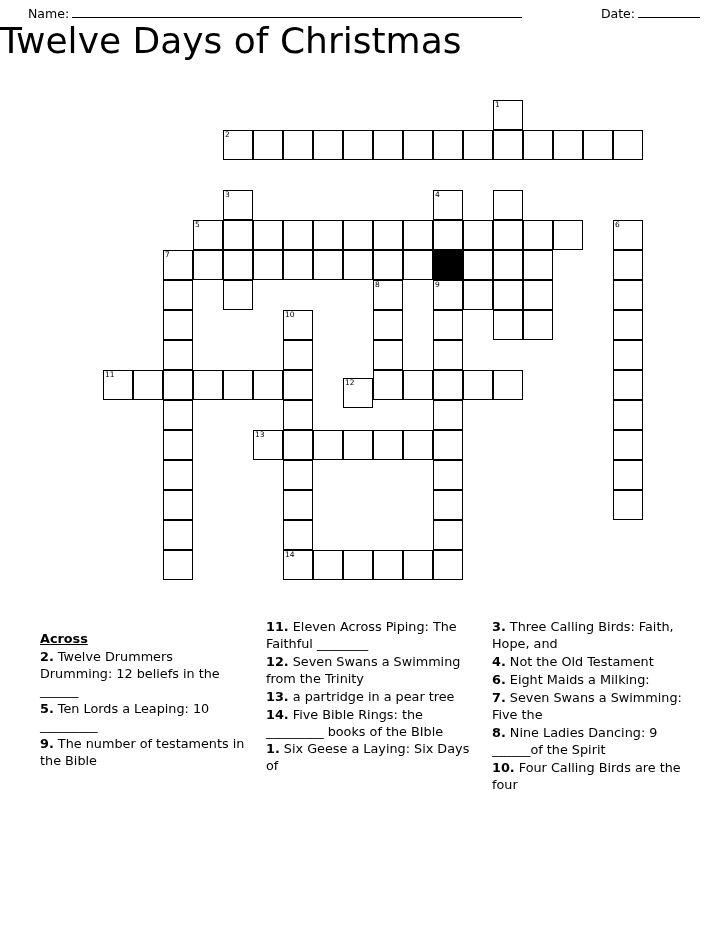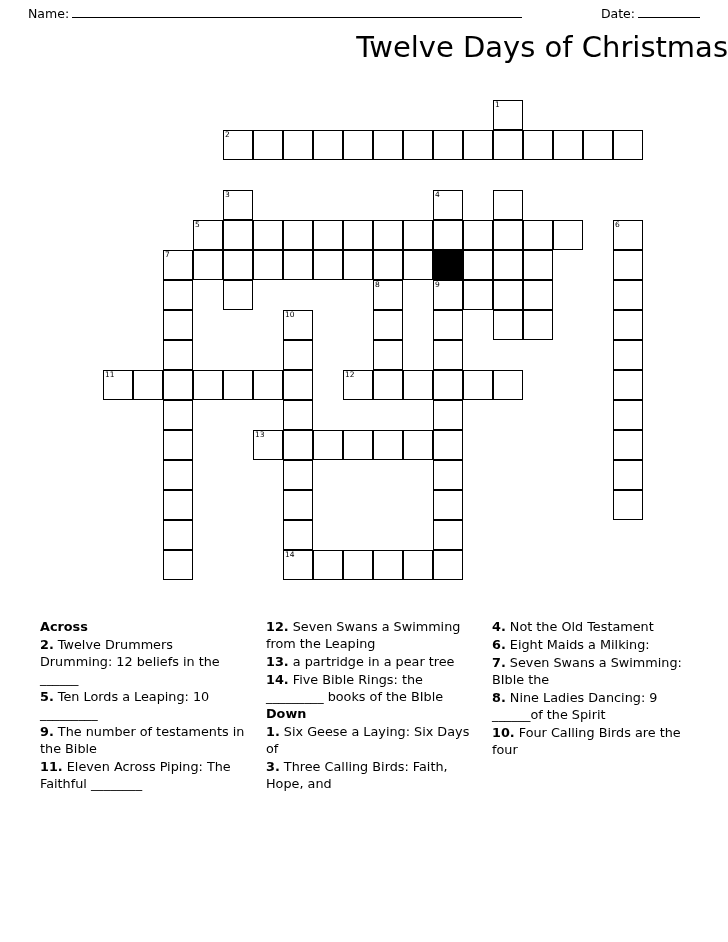--- a/index.html
+++ b/index.html
@@ -54,25 +54,25 @@
   .date-rule {
     display: inline-block;
     width: 62px;
     border-bottom: 1px solid #000;
     height: 11px;
   }
 
   
   .title {
     position: absolute;
-    top: 30px;
+    top: 20px;
     left: 0;
     width: 728px;
-    text-align: right;
-    font-size: 29px;
+    text-align: left;
+    font-size: 36px;
     font-weight: 400;
     letter-spacing: 0px;
     font-family: "DejaVu Sans", sans-serif;
   }
 
   
   #grid {
     position: absolute;
     left: 0;
     top: 90px;
@@ -105,21 +105,22 @@
     left: 40px;
     top: 618px;
     width: 660px;
     column-count: 3;
     column-gap: 18px;
     font-size: 12.8px;
     line-height: 1.33;
   }
   .clue-head {
     font-weight: bold;
-    margin: 0 0 1px 0;
+    text-decoration: underline;
+    margin: 12px 0 1px 0;
   }
   .clue {
     margin: 0 0 1px 0;
     break-inside: avoid;
   }
   .clue b { font-weight: bold; }
 </style>
 </head>
 <body>
 
@@ -227,21 +228,21 @@
       <div class="cell" style="left: 613px; top: 250px;"></div>
       <div class="cell" style="left: 103px; top: 280px;">
         <span class="num">11</span>
       </div>
       <div class="cell" style="left: 133px; top: 280px;"></div>
       <div class="cell" style="left: 163px; top: 280px;"></div>
       <div class="cell" style="left: 193px; top: 280px;"></div>
       <div class="cell" style="left: 223px; top: 280px;"></div>
       <div class="cell" style="left: 253px; top: 280px;"></div>
       <div class="cell" style="left: 283px; top: 280px;"></div>
-      <div class="cell" style="left: 343px; top: 280px;">
+      <div class="cell" style="left: 343px; top: 288px;">
         <span class="num">12</span>
       </div>
       <div class="cell" style="left: 373px; top: 280px;"></div>
       <div class="cell" style="left: 403px; top: 280px;"></div>
       <div class="cell" style="left: 433px; top: 280px;"></div>
       <div class="cell" style="left: 463px; top: 280px;"></div>
       <div class="cell" style="left: 493px; top: 280px;"></div>
       <div class="cell" style="left: 613px; top: 280px;"></div>
       <div class="cell" style="left: 163px; top: 310px;"></div>
       <div class="cell" style="left: 283px; top: 310px;"></div>
@@ -280,29 +281,28 @@
       <div class="cell" style="left: 433px; top: 460px;"></div>
     </div>
 
   <div class="clues">
     <div class="clue-head">Across</div>
     <div id="across-list">
         <p class="clue"><b>2.</b><span> Twelve Drummers Drumming: 12 beliefs in the ______</span></p>
         <p class="clue"><b>5.</b><span> Ten Lords a Leaping: 10 _________</span></p>
         <p class="clue"><b>9.</b><span> The number of testaments in the Bible</span></p>
         <p class="clue"><b>11.</b><span> Eleven Across Piping: The Faithful ________</span></p>
-        <p class="clue"><b>12.</b><span> Seven Swans a Swimming from the Leaping</span></p>
+        <p class="clue"><b>12.</b><span> Seven Swans a Swimming from the Trinity</span></p>
         <p class="clue"><b>13.</b><span> a partridge in a pear tree</span></p>
         <p class="clue"><b>14.</b><span> Five Bible Rings: the _________ books of the BIble</span></p>
       </div>
-    <div class="clue-head">Down</div>
     <div id="down-list">
         <p class="clue"><b>1.</b><span> Six Geese a Laying: Six Days of</span></p>
         <p class="clue"><b>3.</b><span> Three Calling Birds: Faith, Hope, and</span></p>
         <p class="clue"><b>4.</b><span> Not the Old Testament</span></p>
         <p class="clue"><b>6.</b><span> Eight Maids a Milking:</span></p>
-        <p class="clue"><b>7.</b><span> Seven Swans a Swimming: BIble the</span></p>
+        <p class="clue"><b>7.</b><span> Seven Swans a Swimming: Five the</span></p>
         <p class="clue"><b>8.</b><span> Nine Ladies Dancing: 9 ______of the Spirit</span></p>
         <p class="clue"><b>10.</b><span> Four Calling Birds are the four</span></p>
       </div>
   </div>
 
 </div>
 
 </body></html>

